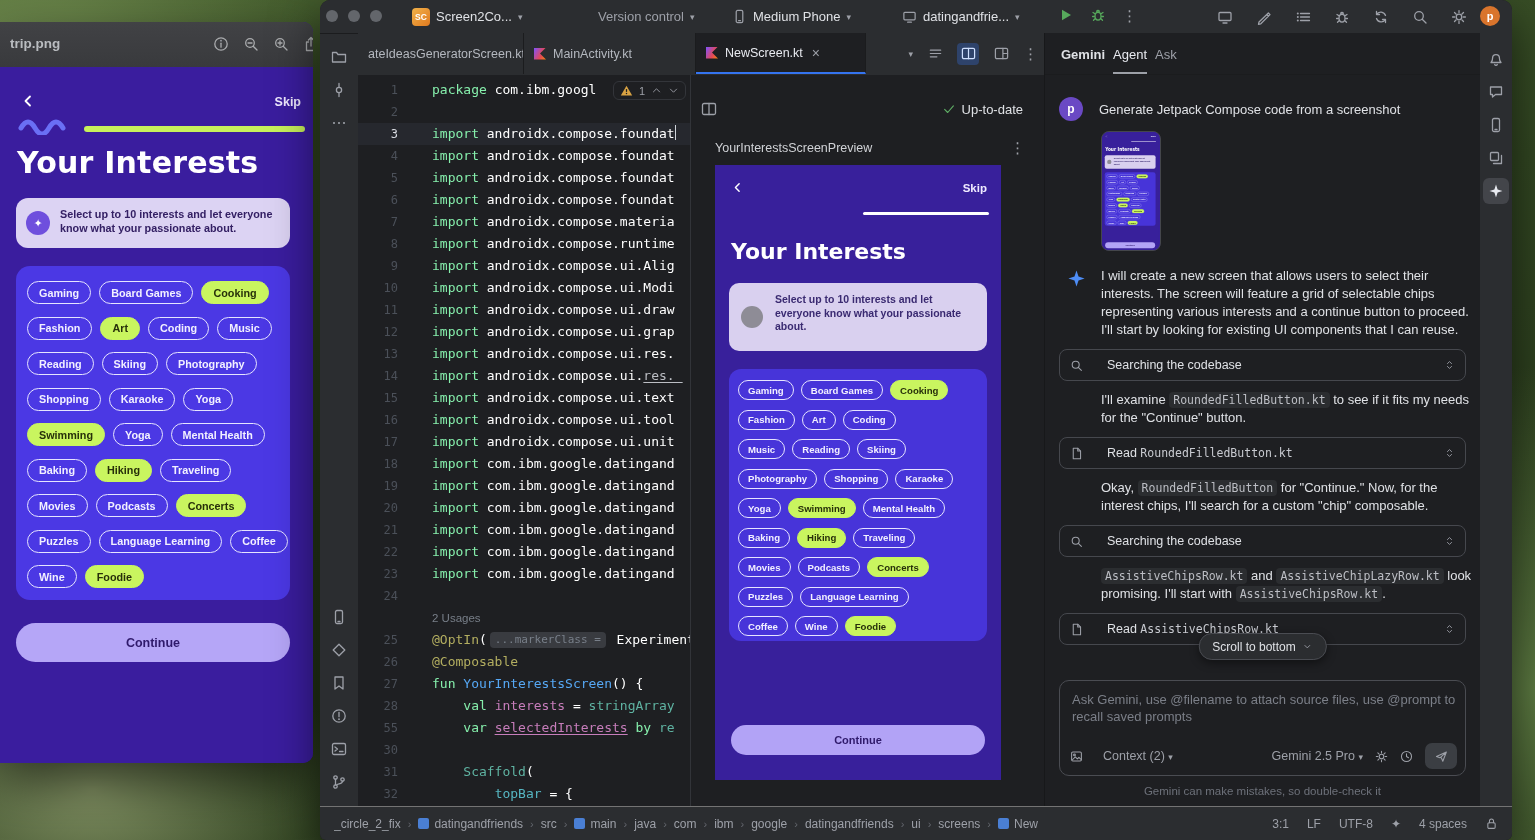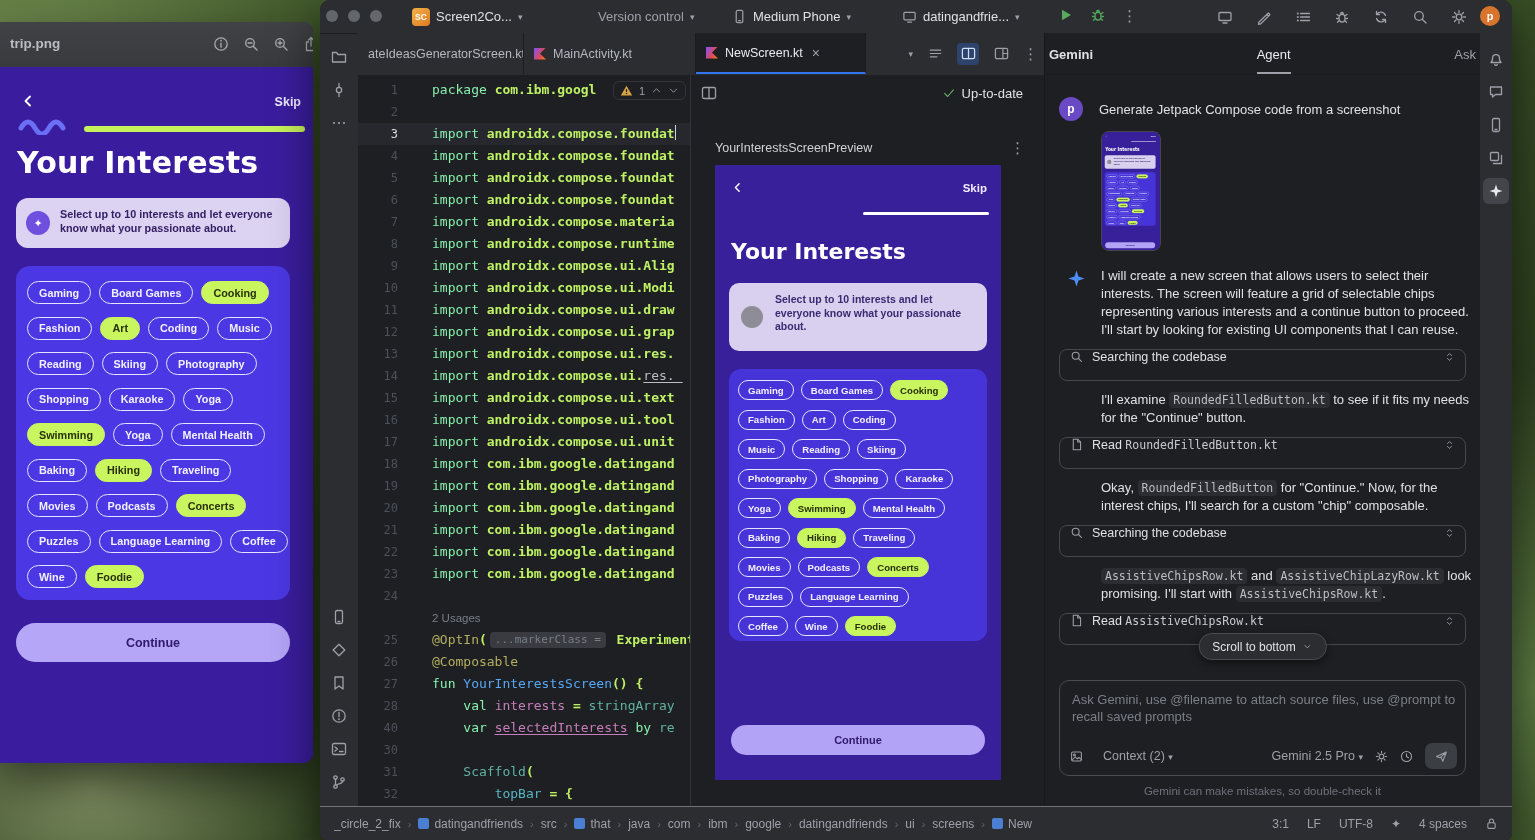--- a/index.html
+++ b/index.html
@@ -89,34 +89,34 @@
 
   
   .editor{position:absolute;left:38px;top:75px;width:332px;bottom:34px;background:#1e1f22;overflow:hidden;
     font-family:"DejaVu Sans Mono","Liberation Mono",monospace;font-size:13px;}
   #code-lines{padding-top:4px;}
   .cl{height:22px;line-height:22px;white-space:pre;}
   .cl.cur{background:#26282e;}
   .ln{display:inline-block;width:40px;text-align:right;color:#4b5059;font-size:12px;}
   .cl.cur .ln{color:#d7dae0;}
   .ct{display:inline-block;margin-left:34px;white-space:pre;}
-  .sg-kw{color:#86efac;} .sg-pl{color:#bef264;font-weight:bold;}
+  .sg-kw{color:#86efac;} .sg-pl{color:#ffffff;}
   .sg-plu{color:#bcbec4;text-decoration:underline;text-underline-offset:2px;}
   .sg-ann{color:#b3ae60;} .sg-fn{color:#56a8f5;}
   .sg-prop{color:#c77dbb;} .sg-propu{color:#c77dbb;text-decoration:underline;text-underline-offset:2px;}
   .sg-call{color:#5fb3a2;} .sg-arg{color:#56b6c2;}
   .inlay{display:inline-block;background:#393b40;color:#787f89;border-radius:4px;padding:0 5px;font-size:11px;line-height:16px;margin:0 3px;vertical-align:1px;}
   .hint-row{height:22px;line-height:22px;padding-left:74px;color:#787f89;font-size:11.5px;font-family:"Liberation Sans",sans-serif;}
   .caret-bar{display:inline-block;width:1.5px;height:15px;background:#d0d4da;vertical-align:-2px;}
   .inspections{position:absolute;right:4px;top:6px;display:flex;align-items:center;gap:6px;background:#1e1f22;
     border:1px solid #33353a;border-radius:6px;padding:2px 6px;color:#9da0a8;font-size:11px;font-family:"Liberation Sans",sans-serif;}
 
   
   .preview-pane{position:absolute;left:370px;top:75px;width:348px;bottom:34px;background:#1e1f22;border-left:1px solid #323439;}
-  .pv-header{position:absolute;left:0;right:0;top:0;height:36px;display:flex;align-items:center;padding:0 16px 0 10px;box-sizing:border-box;}
+  .pv-header{position:absolute;left:0;right:0;top:16px;height:36px;display:flex;align-items:center;padding:0 16px 0 10px;box-sizing:border-box;}
   .pv-status{margin-left:auto;display:flex;align-items:center;gap:6px;color:#dfe1e5;font-size:13px;}
   .pv-status .gl{stroke:#5fad65;width:14px;height:14px;}
   .pv-label-row{position:absolute;left:24px;right:14px;top:64px;display:flex;align-items:center;color:#d0d2d6;font-size:12.5px;}
   .pv-kebab{margin-left:auto;}
   .phone{position:absolute;left:24px;top:90px;width:286px;height:615px;background:#38209b;overflow:hidden;}
   .ph-back{position:absolute;left:16px;top:16px;}
   .ph-skip{position:absolute;right:14px;top:17px;color:#efeaff;font-size:11.5px;font-weight:600;}
   .ph-progress{position:absolute;left:148px;top:47px;width:126px;height:3px;border-radius:2px;background:#ffffff;}
   .ph-title{position:absolute;left:16px;top:74px;color:#fff;font-size:22px;font-weight:800;font-family:"DejaVu Sans",sans-serif;}
   .ph-card{position:absolute;left:14px;top:118px;width:258px;height:68px;background:#d9d0ef;border-radius:10px;}
@@ -127,36 +127,36 @@
   .ph-panel .chip{height:20px;padding:0 9px;font-size:9.6px;border-radius:10px;border-width:1.1px;}
   .ph-continue{position:absolute;left:16px;top:560px;width:254px;height:30px;border-radius:15px;background:#b2a3f6;
     display:flex;align-items:center;justify-content:center;color:#2f1a6b;font-size:11px;font-weight:700;}
 
   
   .splitter{position:absolute;left:718px;top:75px;width:6px;bottom:34px;background:#1e1f22;}
 
   
   .gemini{position:absolute;left:724px;top:33px;width:436px;bottom:34px;background:#1e1f22;border-left:1px solid #17181a;
     display:flex;flex-direction:column;box-sizing:border-box;}
-  .gm-header{height:42px;flex:0 0 auto;display:flex;align-items:flex-end;gap:8px;padding:0 4px;border-bottom:1px solid #1b1c1e;box-sizing:border-box;justify-content:space-between;}
+  .gm-header{height:42px;flex:0 0 auto;display:flex;align-items:flex-end;gap:8px;padding:0 16px;border-bottom:1px solid #1b1c1e;box-sizing:border-box;}
   .gm-title{color:#dfe1e5;font-weight:700;font-size:13px;padding-bottom:12px;}
   .gm-tab{color:#9da0a8;font-size:13px;padding-bottom:10px;border-bottom:2px solid transparent;cursor:pointer;}
   .gm-tab.active{color:#e8eaf0;border-bottom-color:#9da0a8;}
   .chat{flex:1 1 auto;position:relative;overflow:hidden;padding:22px 14px 0 14px;}
   .user-row{display:flex;align-items:center;gap:16px;}
   .u-avatar{width:24px;height:24px;border-radius:50%;background:#6a49c4;color:#fff;font-size:12px;font-weight:700;
     display:flex;align-items:center;justify-content:center;flex:0 0 auto;}
   .u-msg{color:#dfe1e5;font-size:13px;}
   .thumb{margin:10px 0 16px 42px;width:58px;height:118px;border-radius:8px;border:1px solid #44464b;overflow:hidden;position:relative;background:#38209b;cursor:pointer;}
   .thumb-clone{left:0 !important;top:0 !important;transform:scale(.197);transform-origin:0 0;}
   .gm-answer{position:relative;}
   .gm-spark{position:absolute;left:8px;top:2px;}
   .chat-p{margin:10px 0 10px 42px;width:372px;color:#dfe1e5;font-size:13px;line-height:18px;}
   .code-chip{font-family:"DejaVu Sans Mono",monospace;font-size:11.5px;background:#2b2d30;border-radius:4px;padding:1px 4px;color:#bcbec4;}
-  .tool-box{height:30px;border:1px solid #46484e;border-radius:8px;display:flex;gap:9px;
+  .tool-box{height:30px;border:1px solid #46484e;border-radius:8px;display:flex;align-items:center;gap:24px;
     padding:0 10px;margin:9px 0;color:#dfe1e5;font-size:12.5px;cursor:pointer;background:#1e1f22;}
   .tb-label .mono{font-family:"DejaVu Sans Mono",monospace;font-size:11.5px;color:#c8cad0;}
   .tb-step{margin-left:auto;}
   .tb-step .gl{width:11px;height:14px;}
   .scroll-pill{position:absolute;left:50%;transform:translateX(-50%);bottom:16px;height:25px;display:flex;align-items:center;gap:6px;
     padding:0 13px;background:#2b2d30;border:1px solid #4a4c52;border-radius:13px;color:#dfe1e5;font-size:12px;
     box-shadow:0 3px 10px rgba(0,0,0,.45);cursor:pointer;white-space:nowrap;}
   .gm-input{flex:0 0 auto;margin:4px 14px 0 14px;height:96px;border:1px solid #4a4c52;border-radius:10px;position:relative;background:#1e1f22;box-sizing:border-box;}
   .gm-ph{position:absolute;left:12px;top:10px;width:392px;color:#7b7f88;font-size:13px;line-height:17px;}
   .gm-controls{position:absolute;left:10px;right:8px;bottom:6px;display:flex;align-items:center;gap:20px;color:#9da0a8;font-size:12.5px;}
@@ -524,21 +524,21 @@
           <div class="cl"><span class="ln">20</span><span class="ct"><span class="sg-kw">import </span><span class="sg-pl">com.ibm.google.datingand</span></span></div>
           <div class="cl"><span class="ln">21</span><span class="ct"><span class="sg-kw">import </span><span class="sg-pl">com.ibm.google.datingand</span></span></div>
           <div class="cl"><span class="ln">22</span><span class="ct"><span class="sg-kw">import </span><span class="sg-pl">com.ibm.google.datingand</span></span></div>
           <div class="cl"><span class="ln">23</span><span class="ct"><span class="sg-kw">import </span><span class="sg-pl">com.ibm.google.datingand</span></span></div>
           <div class="cl"><span class="ln">24</span><span class="ct"></span></div>
           <div class="hint-row">2 Usages</div>
           <div class="cl"><span class="ln">25</span><span class="ct"><span class="sg-ann">@OptIn</span><span class="sg-pl">(</span><span class="inlay">...markerClass =</span><span class="sg-pl"> Experiment</span></span></div>
           <div class="cl"><span class="ln">26</span><span class="ct"><span class="sg-ann">@Composable</span></span></div>
           <div class="cl"><span class="ln">27</span><span class="ct"><span class="sg-kw">fun </span><span class="sg-fn">YourInterestsScreen</span><span class="sg-pl">() {</span></span></div>
           <div class="cl"><span class="ln">28</span><span class="ct"><span class="sg-pl">    </span><span class="sg-kw">val </span><span class="sg-prop">interests</span><span class="sg-pl"> = </span><span class="sg-call">stringArray</span></span></div>
-          <div class="cl"><span class="ln">40</span><span class="ct"><span class="sg-pl">    </span><span class="sg-kw">var </span><span class="sg-propu">selectedInterests</span><span class="sg-kw"> by </span><span class="sg-call">re</span></span></div>
+          <div class="cl"><span class="ln">55</span><span class="ct"><span class="sg-pl">    </span><span class="sg-kw">var </span><span class="sg-propu">selectedInterests</span><span class="sg-kw"> by </span><span class="sg-call">re</span></span></div>
           <div class="cl"><span class="ln">30</span><span class="ct"></span></div>
           <div class="cl"><span class="ln">31</span><span class="ct"><span class="sg-pl">    </span><span class="sg-call">Scaffold</span><span class="sg-pl">(</span></span></div>
           <div class="cl"><span class="ln">32</span><span class="ct"><span class="sg-pl">        </span><span class="sg-arg">topBar</span><span class="sg-pl"> = {</span></span></div>
         </div>
       <div class="inspections">
         <svg width="13" height="13" viewBox="0 0 16 16">
             <path d="M8 2.2 15 14H1z" fill="#d9a343"></path>
             <path d="M8 6.3v3.4" stroke="#1e1f22" stroke-width="1.5"></path>
             <circle cx="8" cy="11.8" r=".9" fill="#1e1f22"></circle>
           </svg>
@@ -836,21 +836,21 @@
             <span class="crumb-ic"></span>
             <span>datingandfriends</span>
           </span>
           <span class="crumb-sep">›</span>
           <span class="crumb">
             <span>src</span>
           </span>
           <span class="crumb-sep">›</span>
           <span class="crumb">
             <span class="crumb-ic"></span>
-            <span>that</span>
+            <span>main</span>
           </span>
           <span class="crumb-sep">›</span>
           <span class="crumb">
             <span>java</span>
           </span>
           <span class="crumb-sep">›</span>
           <span class="crumb">
             <span>com</span>
           </span>
           <span class="crumb-sep">›</span>

